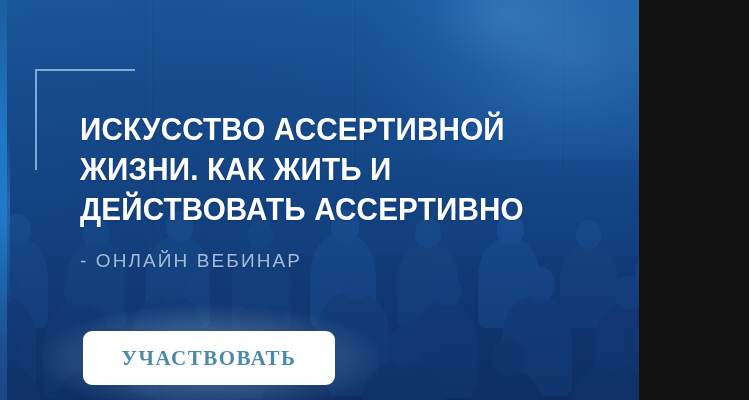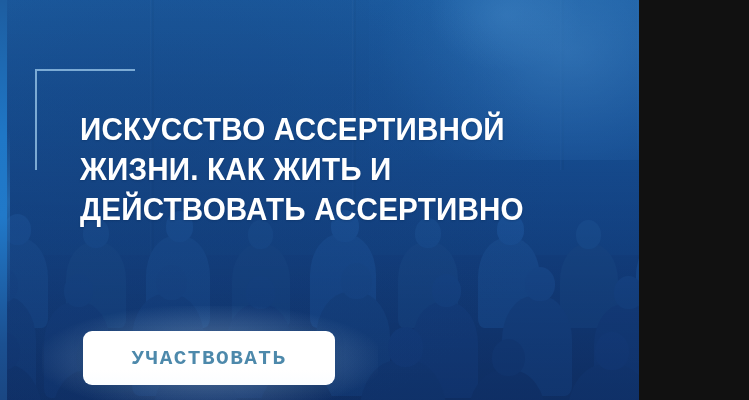--- a/index.html
+++ b/index.html
@@ -155,21 +155,21 @@
 
   .cta-button {
     position: absolute;
     left: 83px; top: 331px;
     width: 252px; height: 54px;
     border: none;
     border-radius: 9px;
     background: linear-gradient(180deg, #ffffff 0%, #ffffff 72%, #fbfdff 100%);
     box-shadow: 0 2px 10px rgba(12,48,95,0.18);
     color: #4d89ab;
-    font-family: Liberation Mono, monospace;
+    font-family: Liberation Serif, serif;
     font-size: 21px;
     font-weight: bold;
     letter-spacing: 1.5px;
     text-transform: uppercase;
     cursor: pointer;
     display: flex;
     align-items: center;
     justify-content: center;
     padding: 0;
   }
@@ -292,17 +292,18 @@
   <div class="cta-halo"></div>
 
   <div class="content">
 
     <h1 class="headline">
       <span class="hl-line">ИСКУССТВО АССЕРТИВНОЙ</span>
       <span class="hl-line">ЖИЗНИ. КАК ЖИТЬ И</span>
       <span class="hl-line">ДЕЙСТВОВАТЬ АССЕРТИВНО</span>
     </h1>
 
+    <p class="subtitle">- ОНЛАЙН ВЕБИНАР</p>
 
     <button class="cta-button">УЧАСТВОВАТЬ</button>
 
   </div>
 </div>
 
 </body></html>

